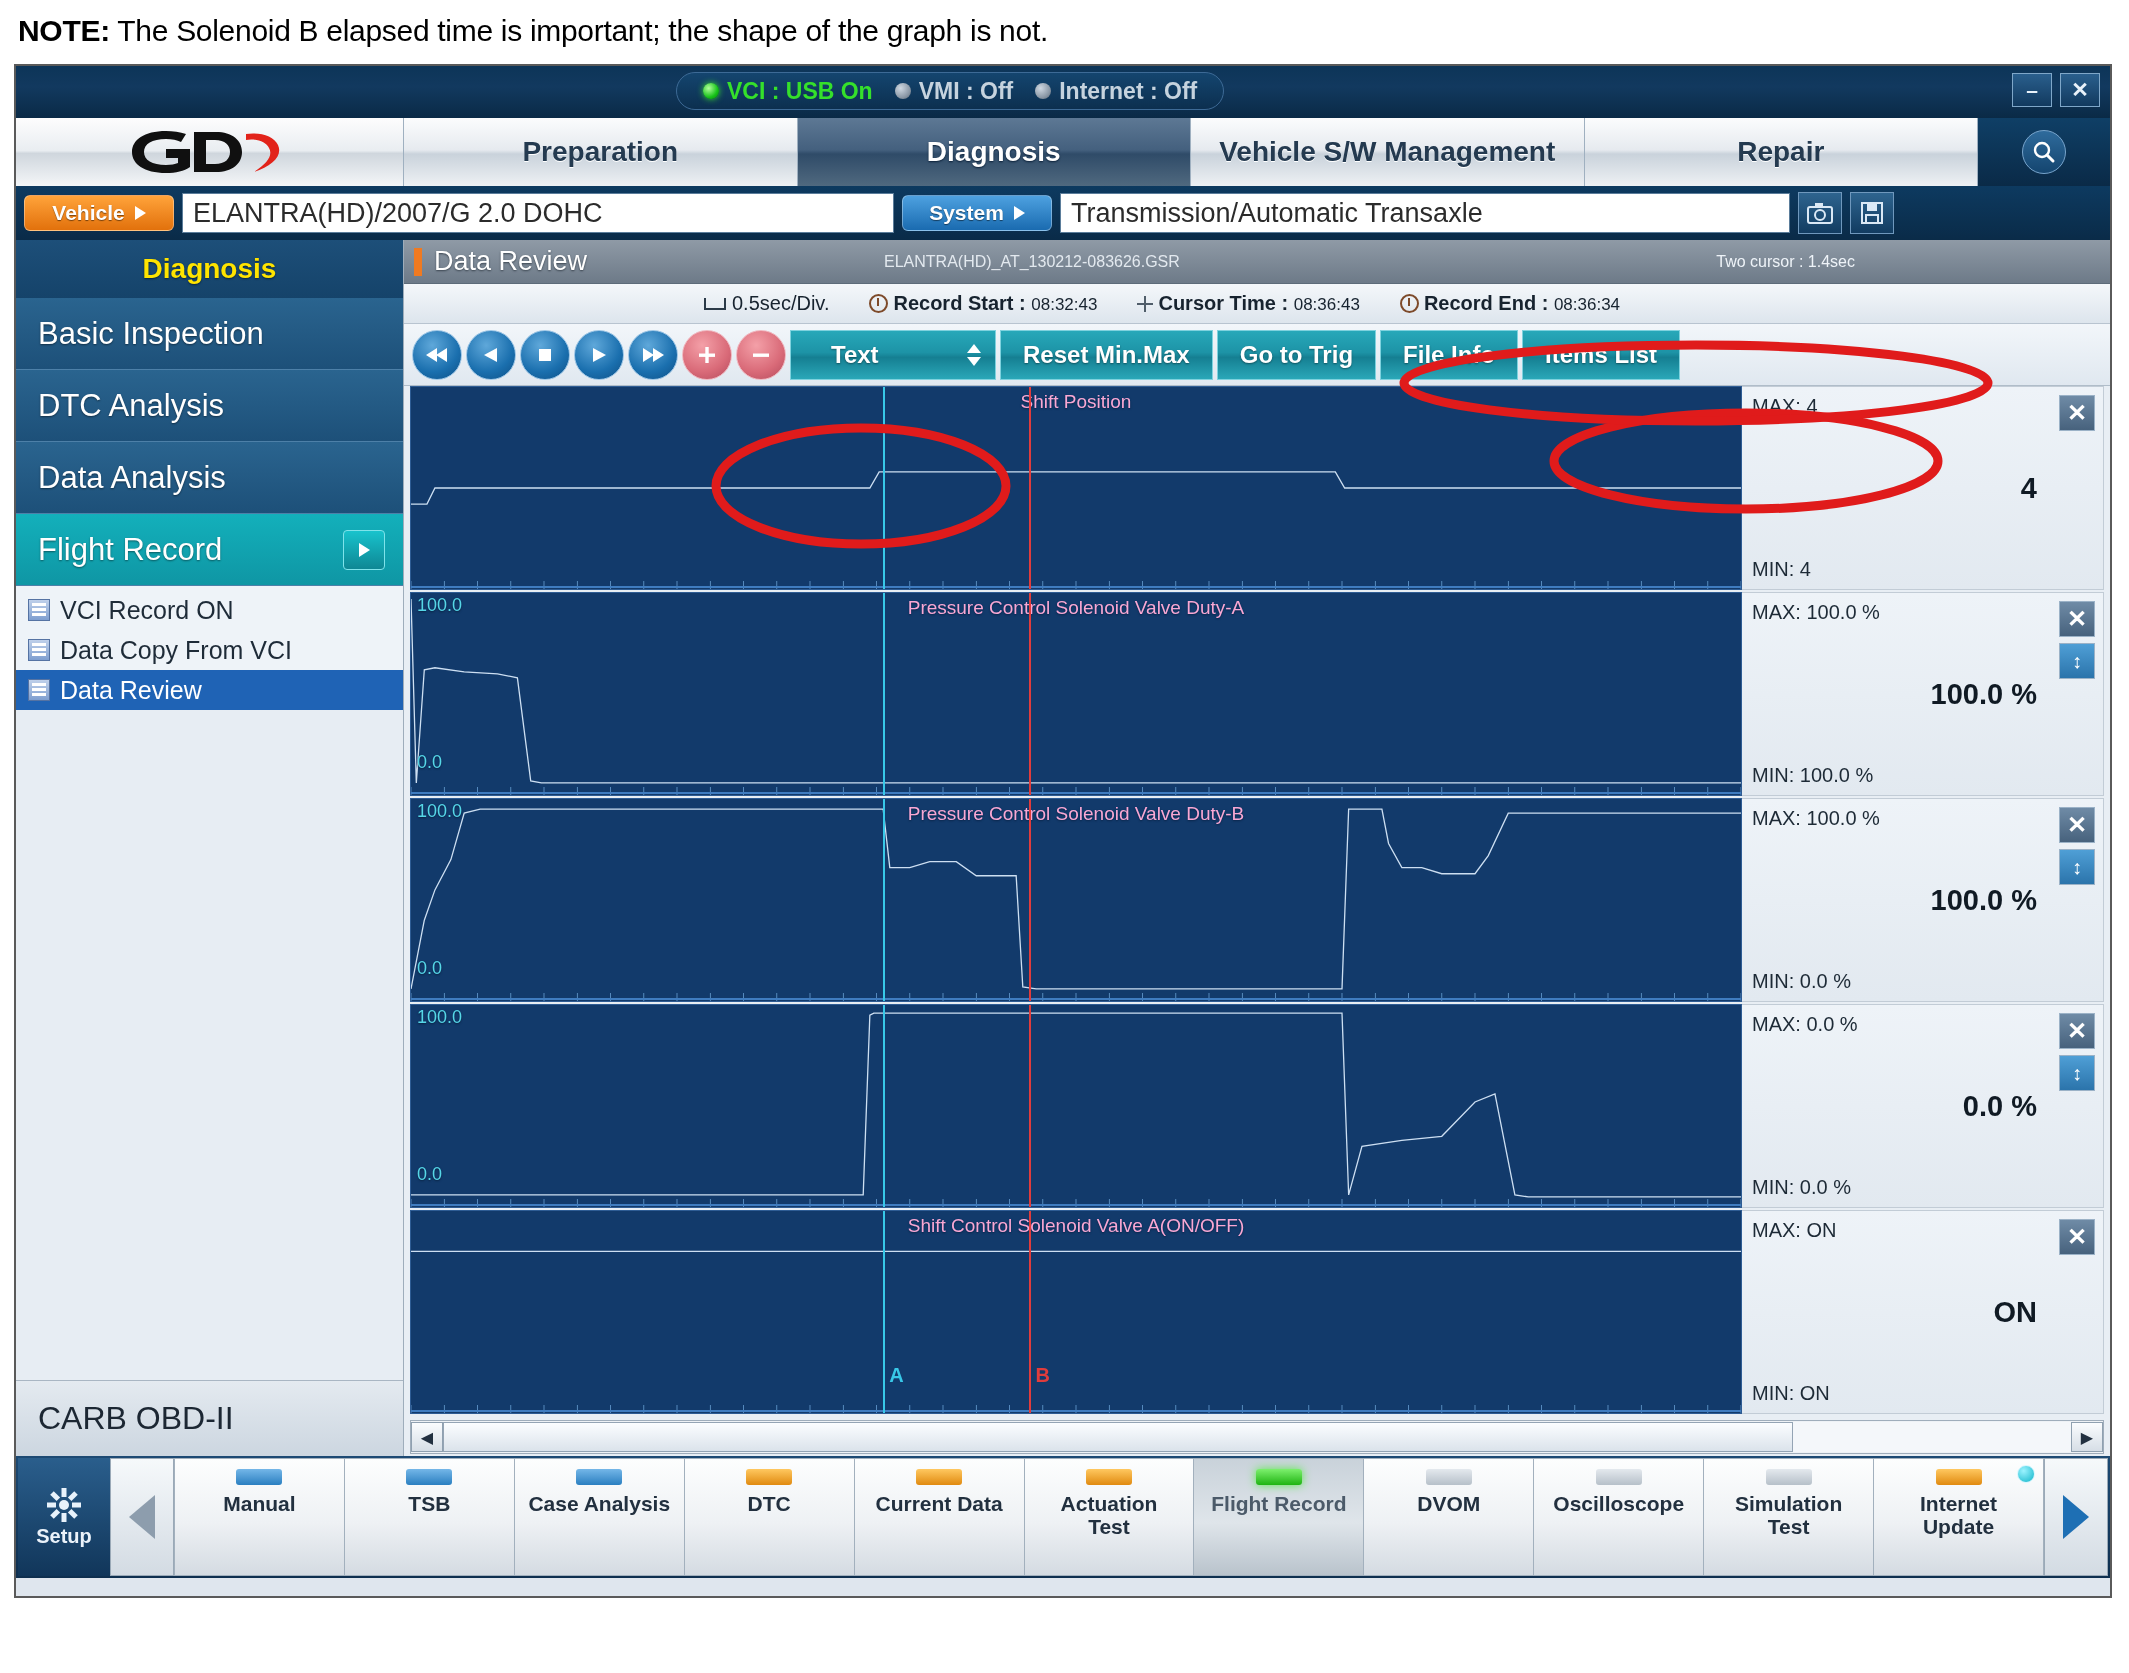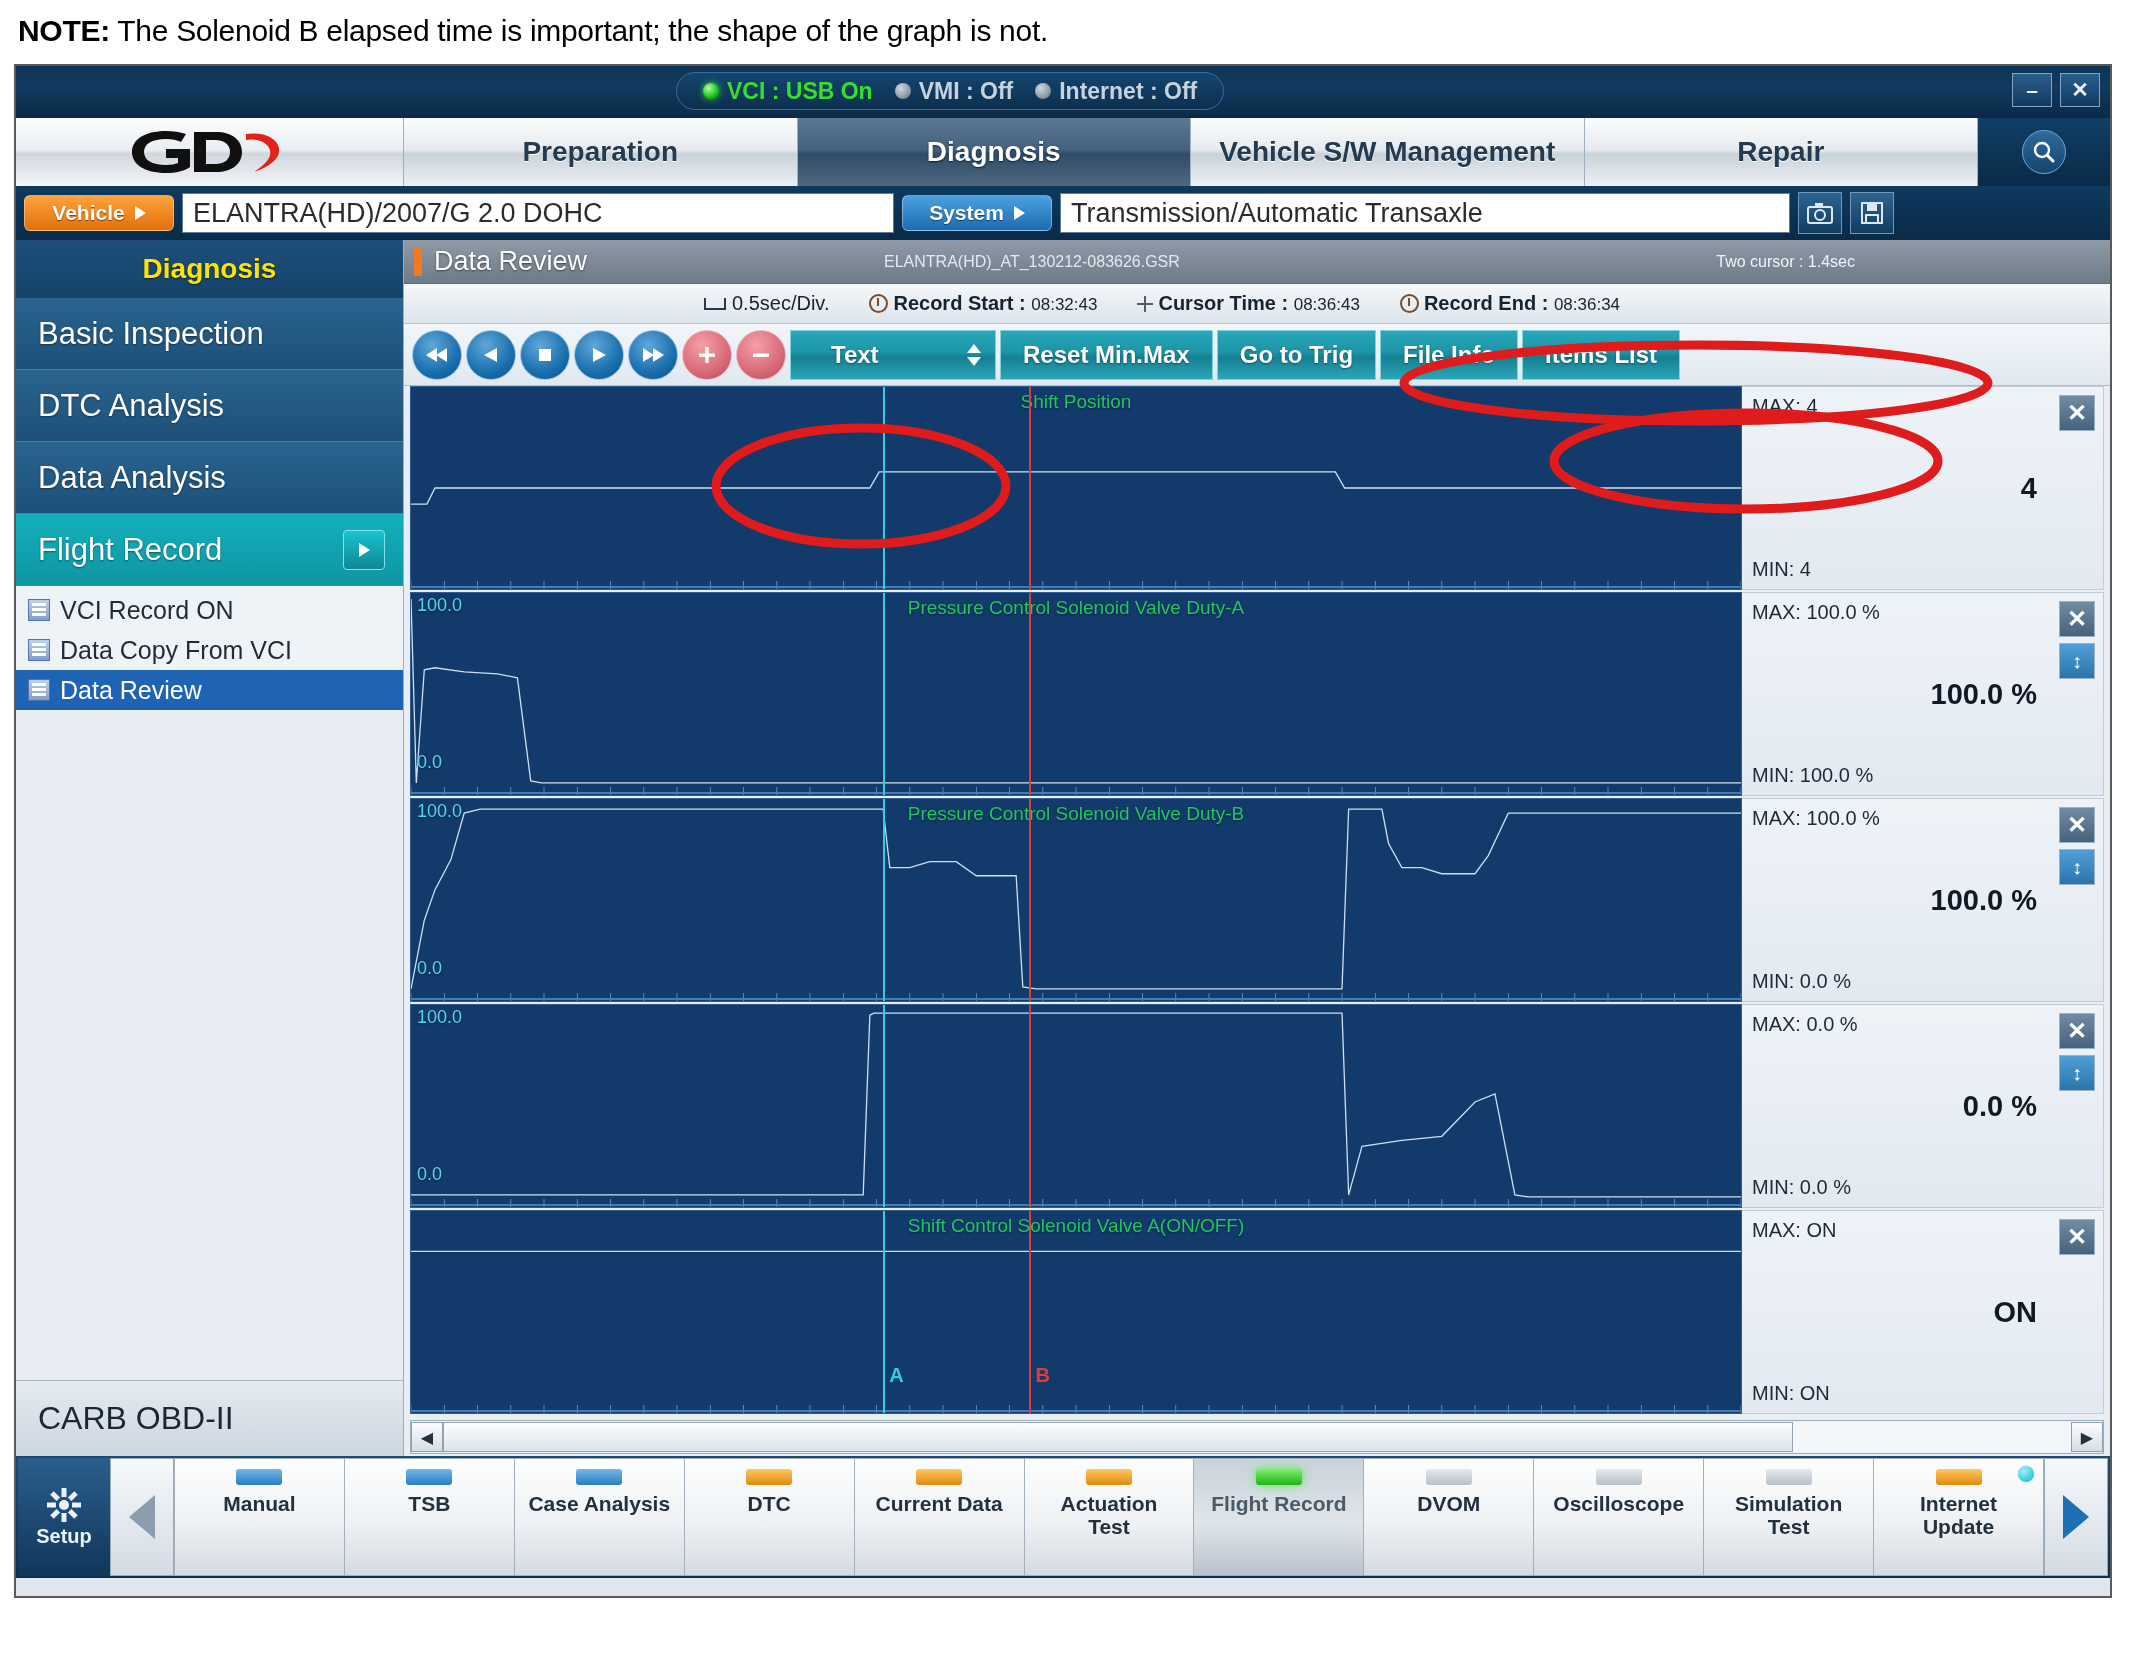--- a/index.html
+++ b/index.html
@@ -320,21 +320,21 @@
     flex: 1;
     background: #123a6b;
     position: relative;
     overflow: hidden;
     border: 1px solid #2e5c94;
   }
   .plot svg { position: absolute; inset: 0; width: 100%; height: 100%; }
   .plot-title {
     position: absolute; left: 0; right: 0; top: 4px;
     text-align: center;
-    font-size: 19px; color: #22c55e;
+    font-size: 19px; color: #f9a8d4;
     text-shadow: 0 1px 2px #0a2347;
     pointer-events: none;
   }
   .ax-top, .ax-bot {
     position: absolute; left: 6px;
     font-size: 18px; color: #56d7e8;
     text-shadow: 0 1px 2px #08203e;
   }
   .ax-top { top: 2px; }
   .ax-bot { bottom: 22px; }

